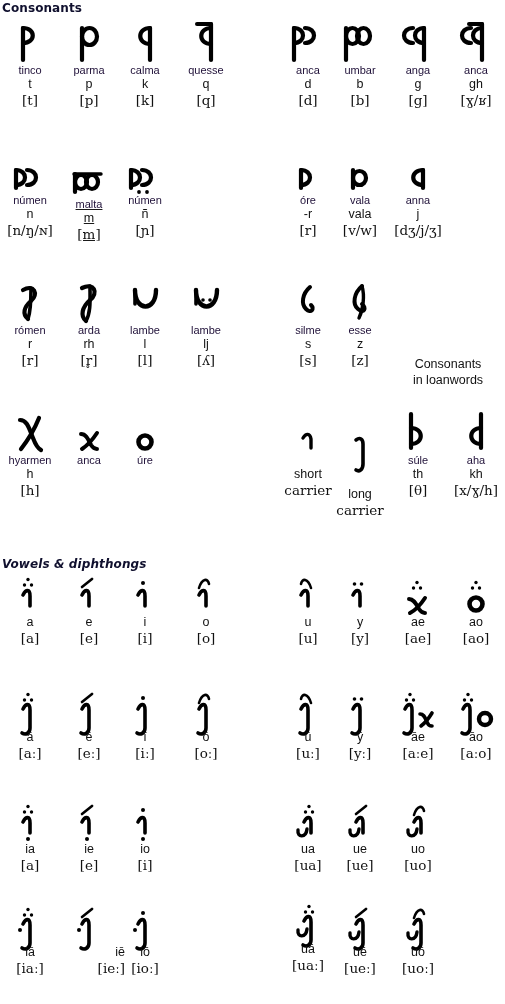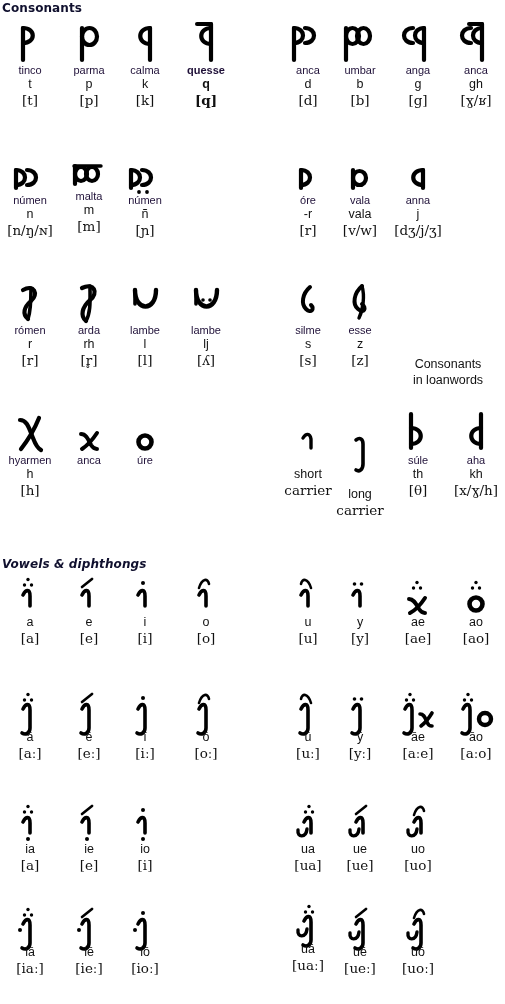--- a/index.html
+++ b/index.html
@@ -78,21 +78,21 @@
       <div class="glyph" style="height:46px;">
         <svg width="34" height="46" viewBox="0 0 34 46">
           <path d="M22 10 L22 42" style="fill:none;stroke:#000;stroke-linecap:round;stroke-linejoin:round;stroke-width:4.2"></path>
           <path d="M22 10 C9 10 9 26 22 26" style="fill:none;stroke:#000;stroke-linecap:round;stroke-linejoin:round;stroke-width:4.2"></path>
         </svg>
       </div>
       <div class="lname">calma</div>
       <div class="ltrans">k</div>
       <div class="lipa">[k]</div>
     </div>
-    <div class="cell" style="left:206px;top:18px;font-weight:bold;">
+    <div class="cell" style="left:206px;top:18px;">
       <div class="glyph" style="height:46px;">
         <svg width="34" height="46" viewBox="0 0 34 46">
           <path d="M22 6 L22 42" style="fill:none;stroke:#000;stroke-linecap:round;stroke-linejoin:round;stroke-width:4.2"></path>
           <path d="M22 6 L8 6" style="fill:none;stroke:#000;stroke-linecap:round;stroke-linejoin:round;stroke-width:4"></path>
           <path d="M22 10 C9 10 9 26 22 26" style="fill:none;stroke:#000;stroke-linecap:round;stroke-linejoin:round;stroke-width:4.2"></path>
         </svg>
       </div>
       <div class="lname">quesse</div>
       <div class="ltrans">q</div>
       <div class="lipa">[q]</div>
@@ -151,21 +151,21 @@
         <svg width="44" height="46" viewBox="0 0 44 46">
           <path d="M8 22 L8 40" style="fill:none;stroke:#000;stroke-linecap:round;stroke-linejoin:round;stroke-width:4.2"></path>
           <path d="M8 22 C20 22 20 37 8 37" style="fill:none;stroke:#000;stroke-linecap:round;stroke-linejoin:round;stroke-width:4.2"></path>
           <path d="M19 22 C31 22 31 37 19 37" style="fill:none;stroke:#000;stroke-linecap:round;stroke-linejoin:round;stroke-width:4.2"></path>
         </svg>
       </div>
       <div class="lname">númen</div>
       <div class="ltrans">n</div>
       <div class="lipa">[n/ŋ/ɴ]</div>
     </div>
-    <div class="cell" style="left:89px;top:144px;">
+    <div class="cell" style="left:89px;top:152px;text-decoration:underline;">
       <div class="glyph" style="height:46px;">
         <svg width="44" height="46" viewBox="0 0 44 46">
           <path d="M8 22 L8 40" style="fill:none;stroke:#000;stroke-linecap:round;stroke-linejoin:round;stroke-width:4.2"></path>
           <ellipse cx="14" cy="30" rx="6" ry="7" style="fill:none;stroke:#000;stroke-linecap:round;stroke-linejoin:round;stroke-width:4.2"></ellipse>
           <ellipse cx="25" cy="30" rx="6" ry="7" style="fill:none;stroke:#000;stroke-linecap:round;stroke-linejoin:round;stroke-width:4.2"></ellipse>
           <path d="M7 22 L34 22" style="fill:none;stroke:#000;stroke-linecap:round;stroke-linejoin:round;stroke-width:3.4"></path>
         </svg>
       </div>
       <div class="lname">malta</div>
       <div class="ltrans">m</div>
@@ -613,21 +613,21 @@
           <path d="M8 21 C11 15 15 15 15 22 L15 40 C15 46 10 47 7 45" style="fill:none;stroke:#000;stroke-linecap:round;stroke-linejoin:round;stroke-width:3.6"></path>
           <circle cx="9.5" cy="12" r="1.7" fill="#000"></circle>
           <circle cx="16.5" cy="12" r="1.7" fill="#000"></circle>
           <circle cx="13" cy="6.5" r="1.7" fill="#000"></circle>
           <circle cx="5" cy="27" r="2" fill="#000"></circle>
         </svg>
       </div>
       <div class="ltrans">iā</div>
       <div class="lipa">[iaː]</div>
     </div>
-    <div class="cell" style="left:89px;top:903px;">
+    <div class="cell" style="left:89px;top:903px;text-align:right;">
       <div class="glyph" style="height:42px;">
         <svg width="30" height="42" viewBox="0 0 30 42">
           <path d="M8 21 C11 15 15 15 15 22 L15 40 C15 46 10 47 7 45" style="fill:none;stroke:#000;stroke-linecap:round;stroke-linejoin:round;stroke-width:3.6"></path>
           <path d="M8 14 L18 6" style="fill:none;stroke:#000;stroke-linecap:round;stroke-linejoin:round;stroke-width:2.6"></path>
           <circle cx="5" cy="27" r="2" fill="#000"></circle>
         </svg>
       </div>
       <div class="ltrans">iē</div>
       <div class="lipa">[ieː]</div>
     </div>

